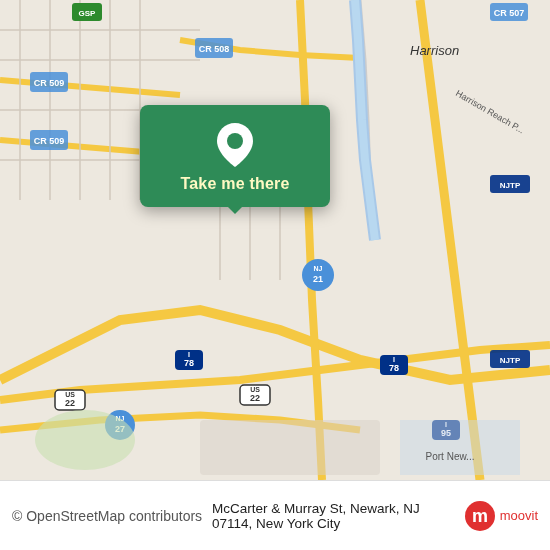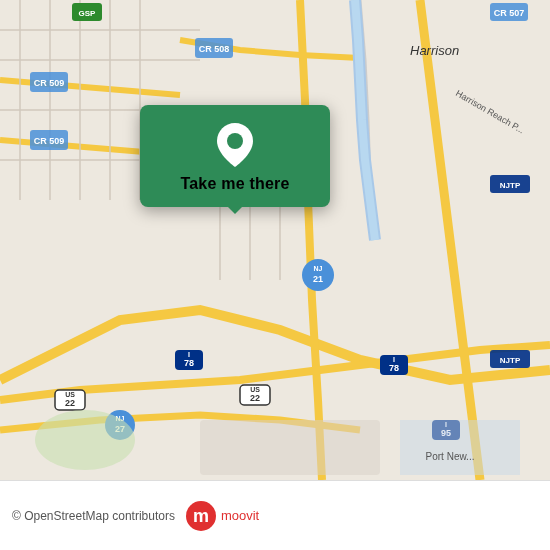--- a/index.html
+++ b/index.html
@@ -52,44 +52,44 @@
       border-top-color: #2e8b57;
     }
 
     .pin-icon {
       width: 36px;
       height: 44px;
       margin-bottom: 8px;
     }
 
     #popup-label {
-      color: #000000;
+      color: #fef9c3;
       font-size: 16px;
       font-weight: 600;
       letter-spacing: 0.2px;
     }
 
     
     #footer {
       position: absolute;
       bottom: 0;
       left: 0;
       width: 550px;
       height: 70px;
       background: #ffffff;
       display: flex;
       align-items: center;
       padding: 0 12px;
       border-top: 1px solid #ddd;
     }
 
     #osm-logo {
-      font-size: 12px;
+      font-size: 14px;
       color: #555;
-      margin-right: 2px;
+      margin-right: 10px;
       white-space: nowrap;
     }
 
     #footer-address {
       flex: 1;
       font-size: 13.5px;
       color: #222;
       font-weight: 400;
     }
 
@@ -228,20 +228,21 @@
     <svg class="pin-icon" viewBox="0 0 36 44" xmlns="http://www.w3.org/2000/svg">
       <path d="M18 0C8.06 0 0 8.06 0 18c0 13.5 18 26 18 26S36 31.5 36 18C36 8.06 27.94 0 18 0z" fill="white"></path>
       <circle cx="18" cy="18" r="8" fill="#2e8b57"></circle>
     </svg>
     <span id="popup-label">Take me there</span>
   </div>
 </div>
 
 <div id="footer">
   <span id="osm-logo">© OpenStreetMap contributors</span>
+  <span id="footer-address">McCarter &amp; Murray St, Newark, NJ 07114, New York City</span>
   <div id="moovit-badge">
 
     <svg class="moovit-m" viewBox="0 0 32 32" xmlns="http://www.w3.org/2000/svg">
       <circle cx="16" cy="16" r="15" fill="#e03030"></circle>
       <text x="16" y="22" text-anchor="middle" fill="white" font-size="18" font-weight="bold" font-family="Arial">m</text>
     </svg>
     <span id="moovit-text">moovit</span>
   </div>
 </div>
 

